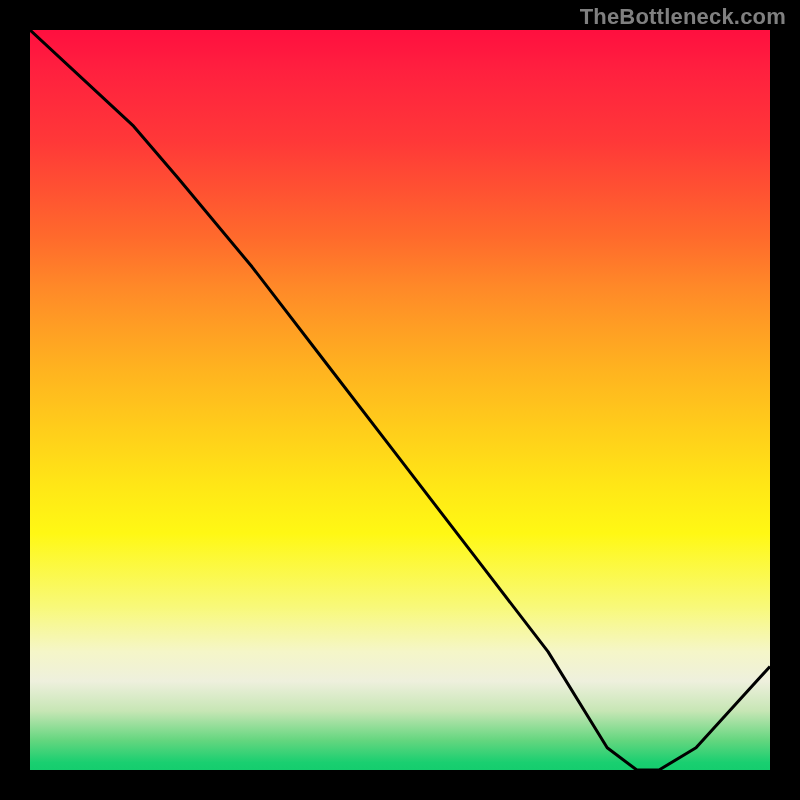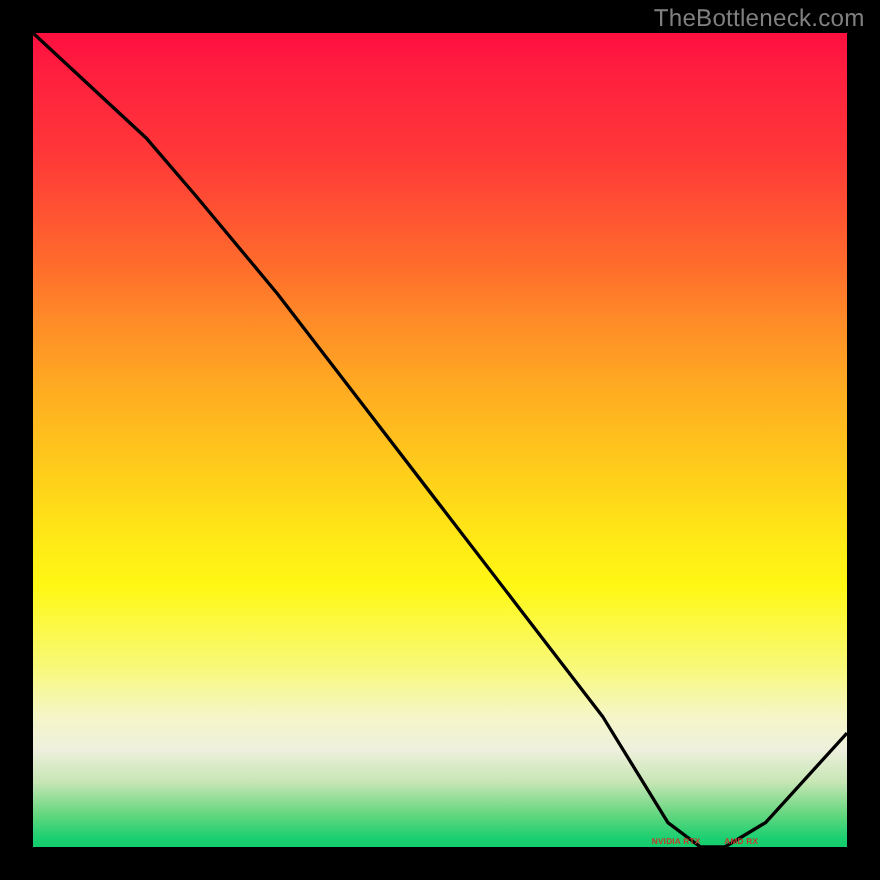--- a/index.html
+++ b/index.html
@@ -17,21 +17,21 @@
     height: 800px;
     background: #000;
   }
   .attribution {
     position: absolute;
     top: 4px;
     right: 14px;
     color: #808080;
     font-size: 22px;
     letter-spacing: 0.2px;
-    font-weight: 400;
+    font-weight: 700;
   }
   .plot-area {
     position: absolute;
     left: 30px;
     top: 30px;
     width: 740px;
     height: 740px;
   }
   .gradient {
     position: absolute;
@@ -91,18 +91,14 @@
 <div class="frame">
   <div class="attribution">TheBottleneck.com</div>
 
   <div class="plot-area">
     <div class="gradient"></div>
 
     <svg class="curve" viewBox="0 0 740 740" preserveAspectRatio="none">
       <path id="curve-path" fill="none" stroke-width="3" stroke-linejoin="round" stroke="#000000" d="M 0.0 0.0 L 103.6 96.2 L 148.0 148.0 L 222.0 236.8 L 296.0 333.0 L 370.0 429.2 L 444.0 525.4 L 518.0 621.6 L 577.2 717.8 L 606.8 740.0 L 629.0 740.0 L 666.0 717.8 L 740.0 636.4"></path>
     </svg>
 
-    <div class="bottom-text">
-      <span style="left:79%">NVIDIA RTX</span>
-      <span style="left:87%">AMD RX</span>
-    </div>
   </div>
 </div>
 
 </body></html>

